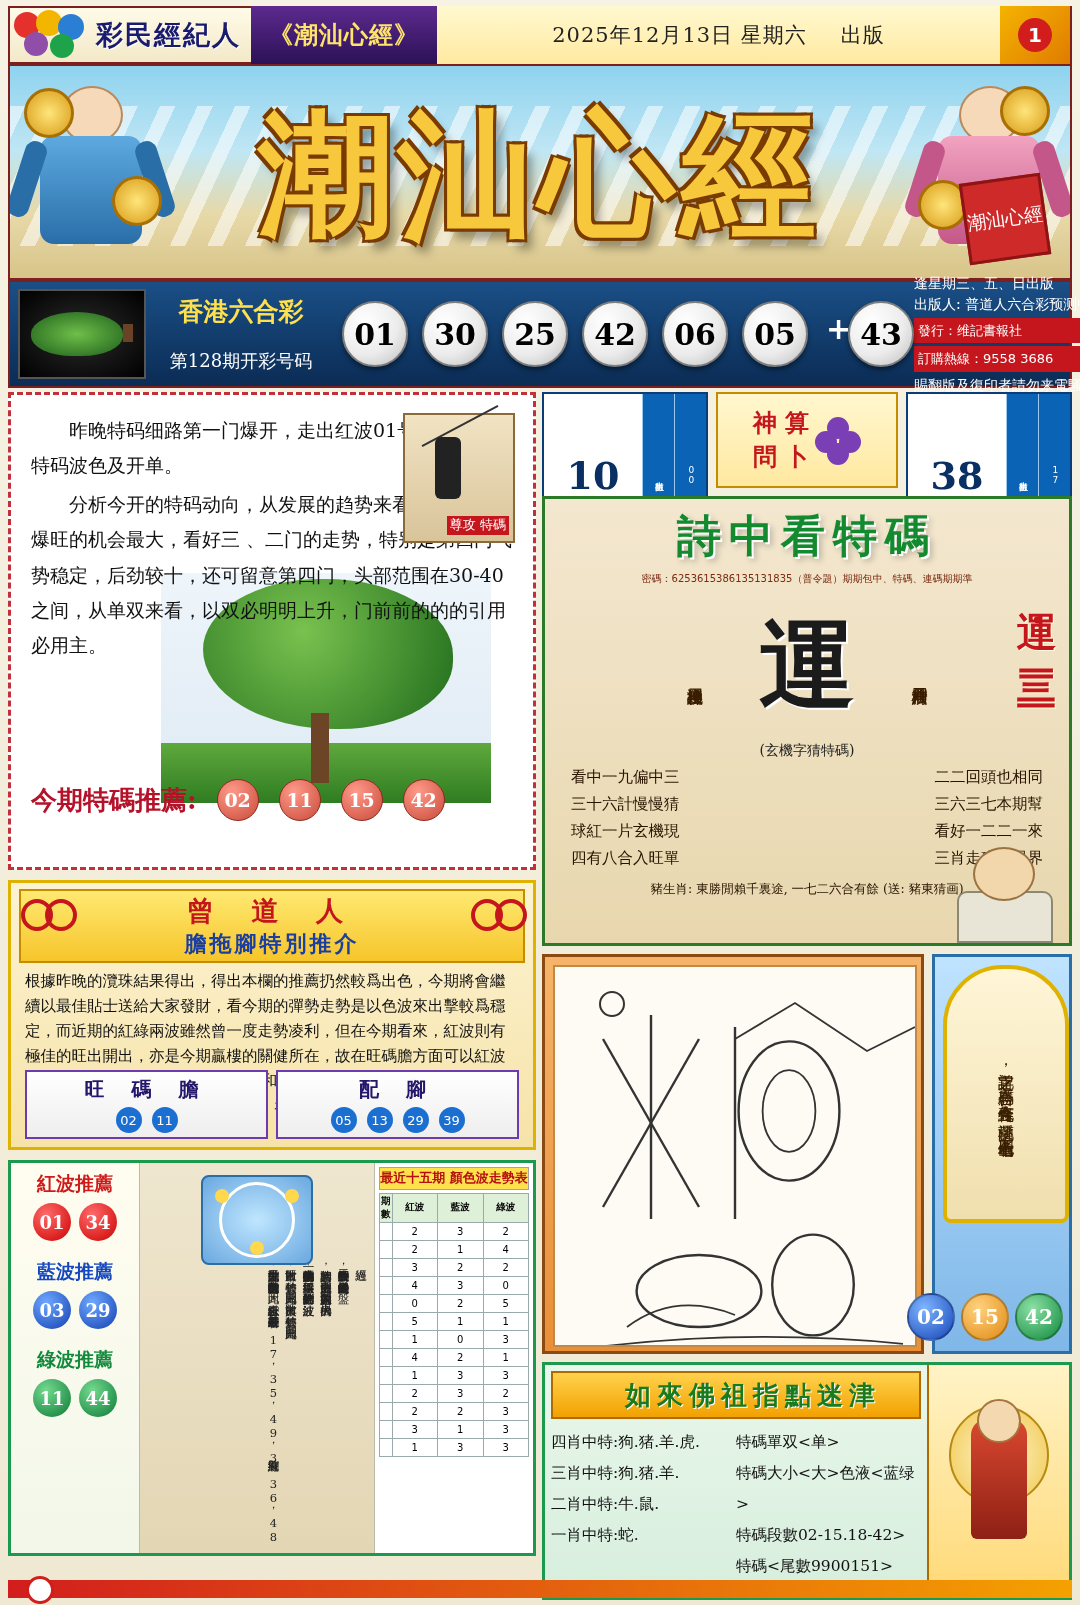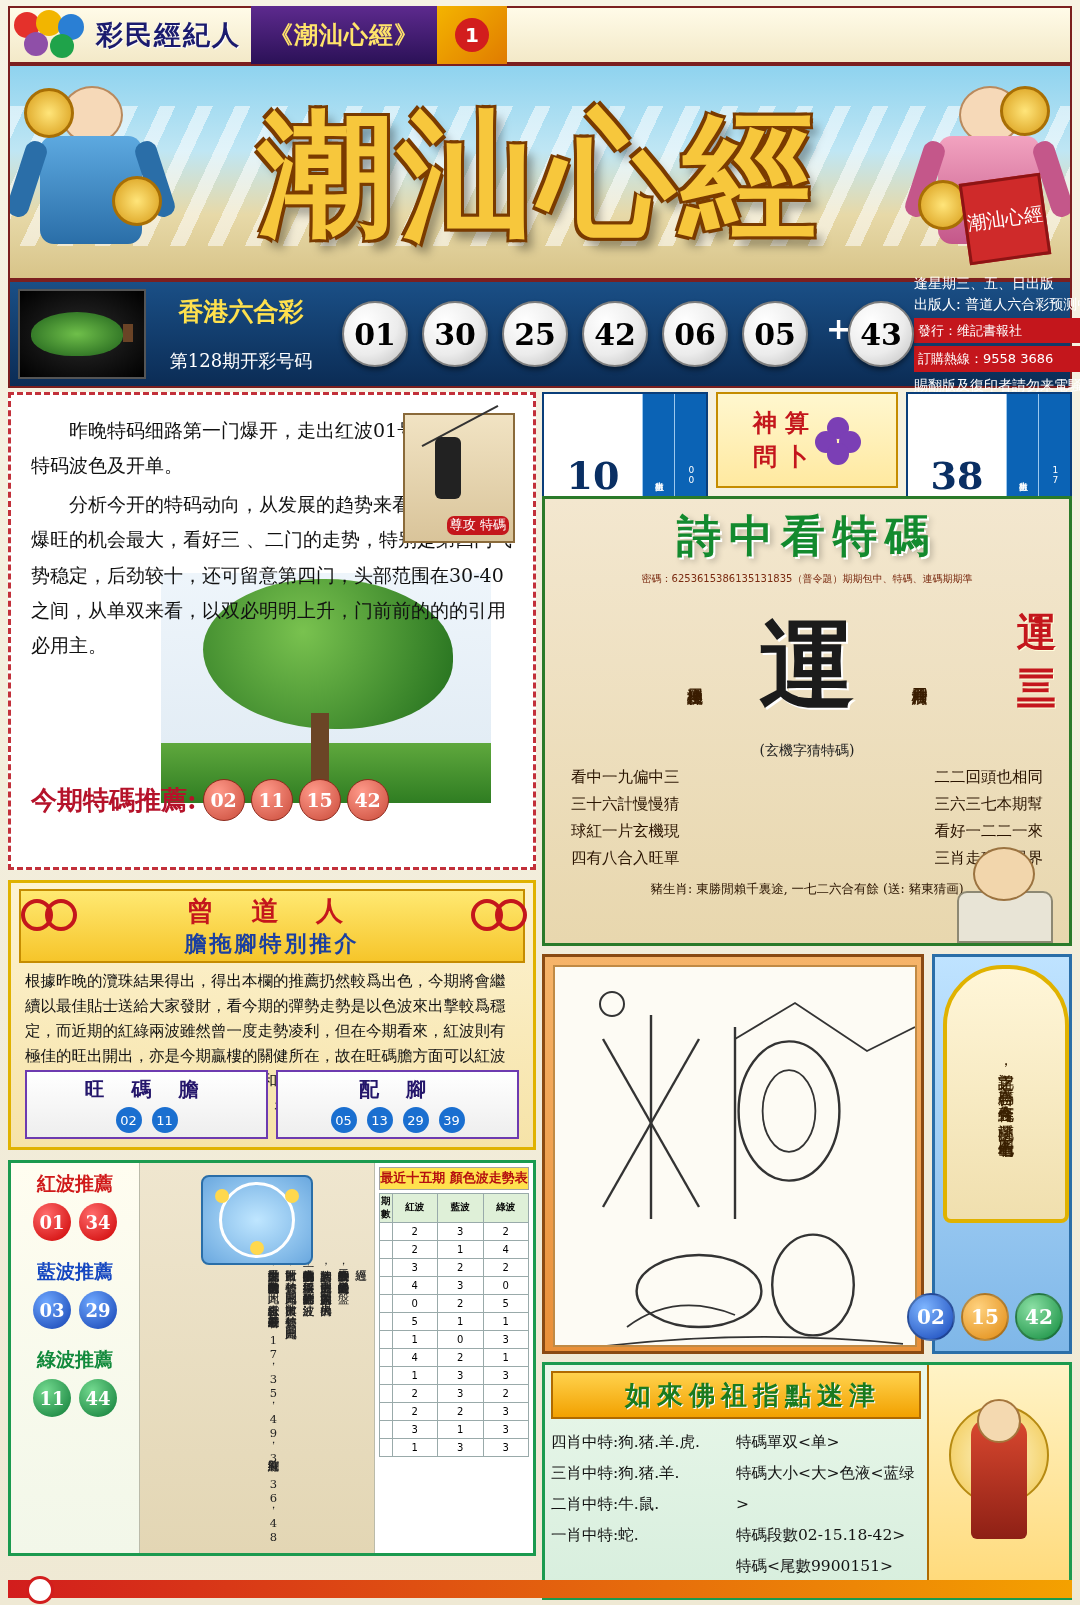--- a/index.html
+++ b/index.html
@@ -111,22 +111,22 @@
   .art-photo .grass{position:absolute;left:0;bottom:0;width:100%;height:60px;
     background:linear-gradient(#5fa83d,#2f7d22);}
   .art-photo .canopy{position:absolute;left:42px;top:6px;width:250px;height:150px;
     border-radius:48% 52% 46% 54%;background:radial-gradient(circle at 40% 35%,#79c24f,#1f6b1b);}
   .art-photo .trunk2{position:absolute;left:150px;top:140px;width:18px;height:70px;background:#6b4526;}
   .fisher{position:absolute;right:18px;top:18px;width:108px;height:126px;
     background:linear-gradient(#f1e3c3,#d9c49a);border:2px solid #8a6a3a;z-index:4;}
   .fisher .man{position:absolute;left:30px;top:22px;width:26px;height:62px;background:#222;border-radius:6px;}
   .fisher .rod{position:absolute;left:12px;top:10px;width:86px;height:2px;background:#333;transform:rotate(-28deg);}
   .fisher .lbl{position:absolute;right:4px;bottom:6px;background:#c4161c;color:#fff;
-    font-family:"DejaVu Serif",serif;font-size:13px;padding:2px 3px;line-height:1.15;text-align:center;border-radius:7px;}
-  .rec-row{position:absolute;left:20px;bottom:46px;display:flex;align-items:center;gap:6px;z-index:5;}
+    font-family:"DejaVu Serif",serif;font-size:13px;padding:2px 3px;line-height:1.15;text-align:center;}
+  .rec-row{position:absolute;left:20px;bottom:46px;display:flex;align-items:center;gap:20px;z-index:5;}
   .rec-row .lbl{font-family:"DejaVu Serif",serif;font-size:26px;font-weight:bold;color:#b5122a;}
   .rec-ball{width:40px;height:40px;border-radius:50%;background:radial-gradient(circle at 35% 30%,#ff9a8a,#c94a39);
     border:1px solid #8e2a1d;color:#fff;font-family:"DejaVu Serif",serif;font-weight:bold;font-size:19px;
     display:flex;align-items:center;justify-content:center;}
 
   
   .zdr{position:relative;margin-top:10px;height:270px;border:3px solid #e0b200;
     background:linear-gradient(#fdf3d2,#f6e3a8);box-sizing:border-box;overflow:hidden;}
   .zdr-title{height:70px;margin:6px 8px 0 8px;background:linear-gradient(#ffe972,#f6c52a);
     border:2px solid #c58c00;display:flex;flex-direction:column;align-items:center;justify-content:center;}
@@ -279,20 +279,24 @@
       <i class="c1"></i>
         <i class="c2"></i>
         <i class="c3"></i>
         <i class="c4"></i>
         <i class="c5"></i>
     </div>
     <div class="brand">彩民經紀人</div>
     <div class="purple">
       <span>《潮汕心經》</span>
     </div>
+    <div class="datebox">
+      <span>2025年12月13日  星期六</span>
+      <span class="pub">出版</span>
+    </div>
     <div class="pagenum">
       <b>1</b>
     </div>
   </div>
 
   <div class="banner">
     <div class="stripes"></div>
     <div class="doll left">
       <div class="head"></div>
         <div class="body"></div>

